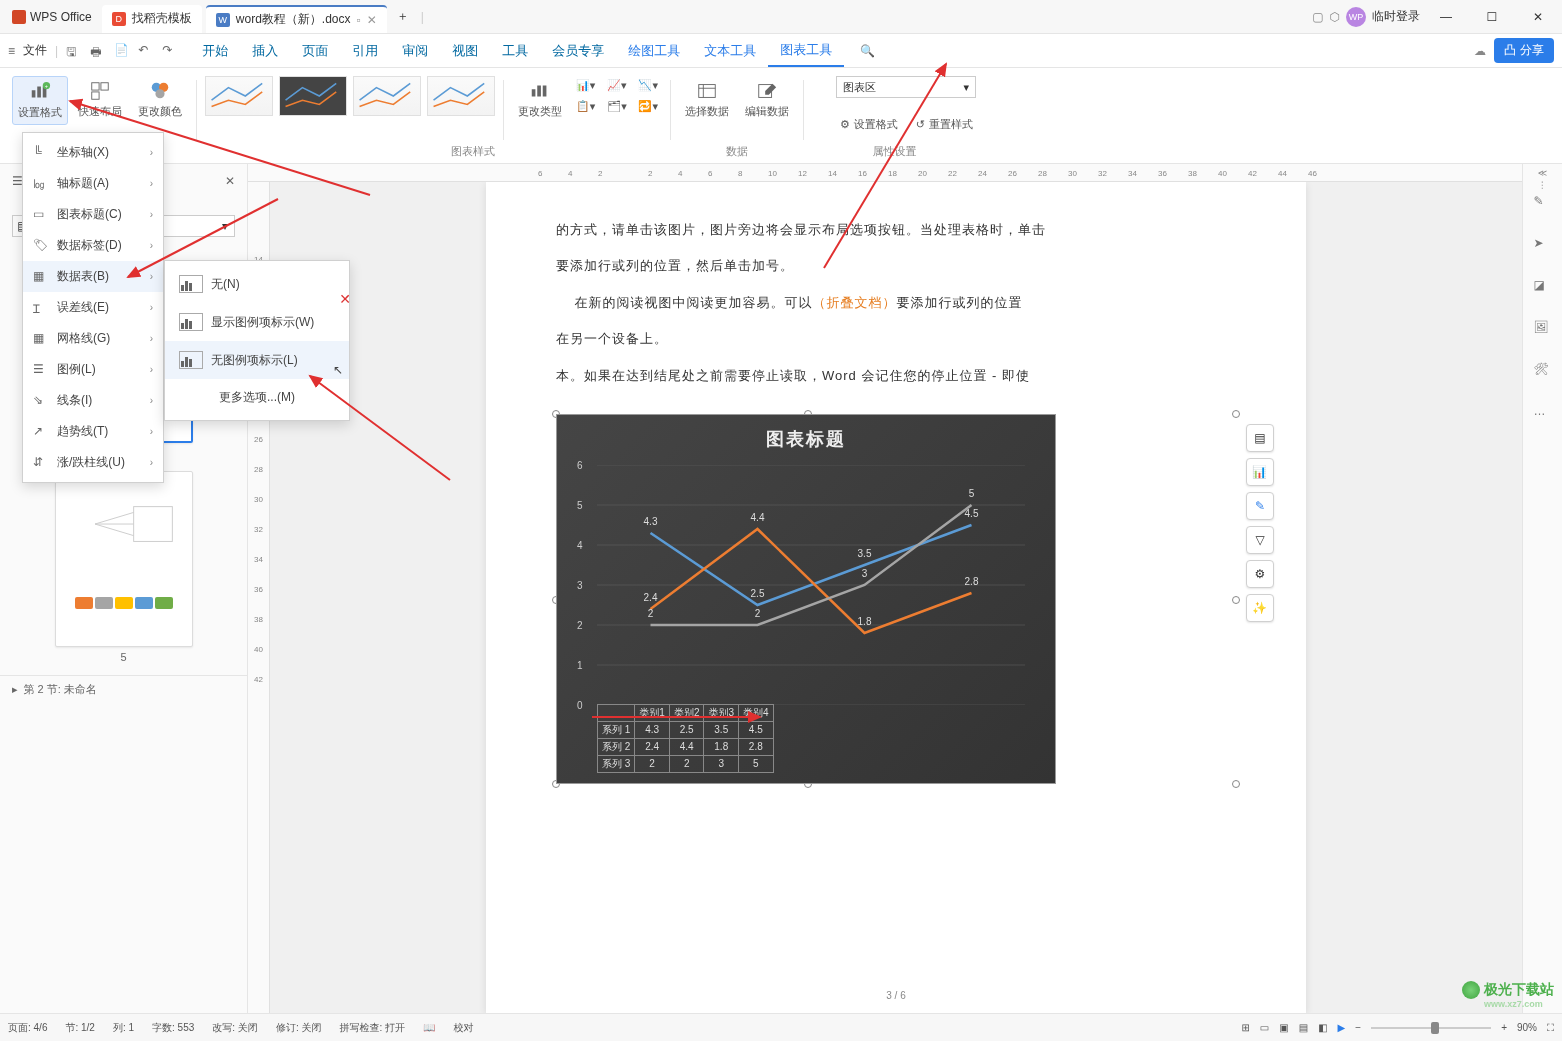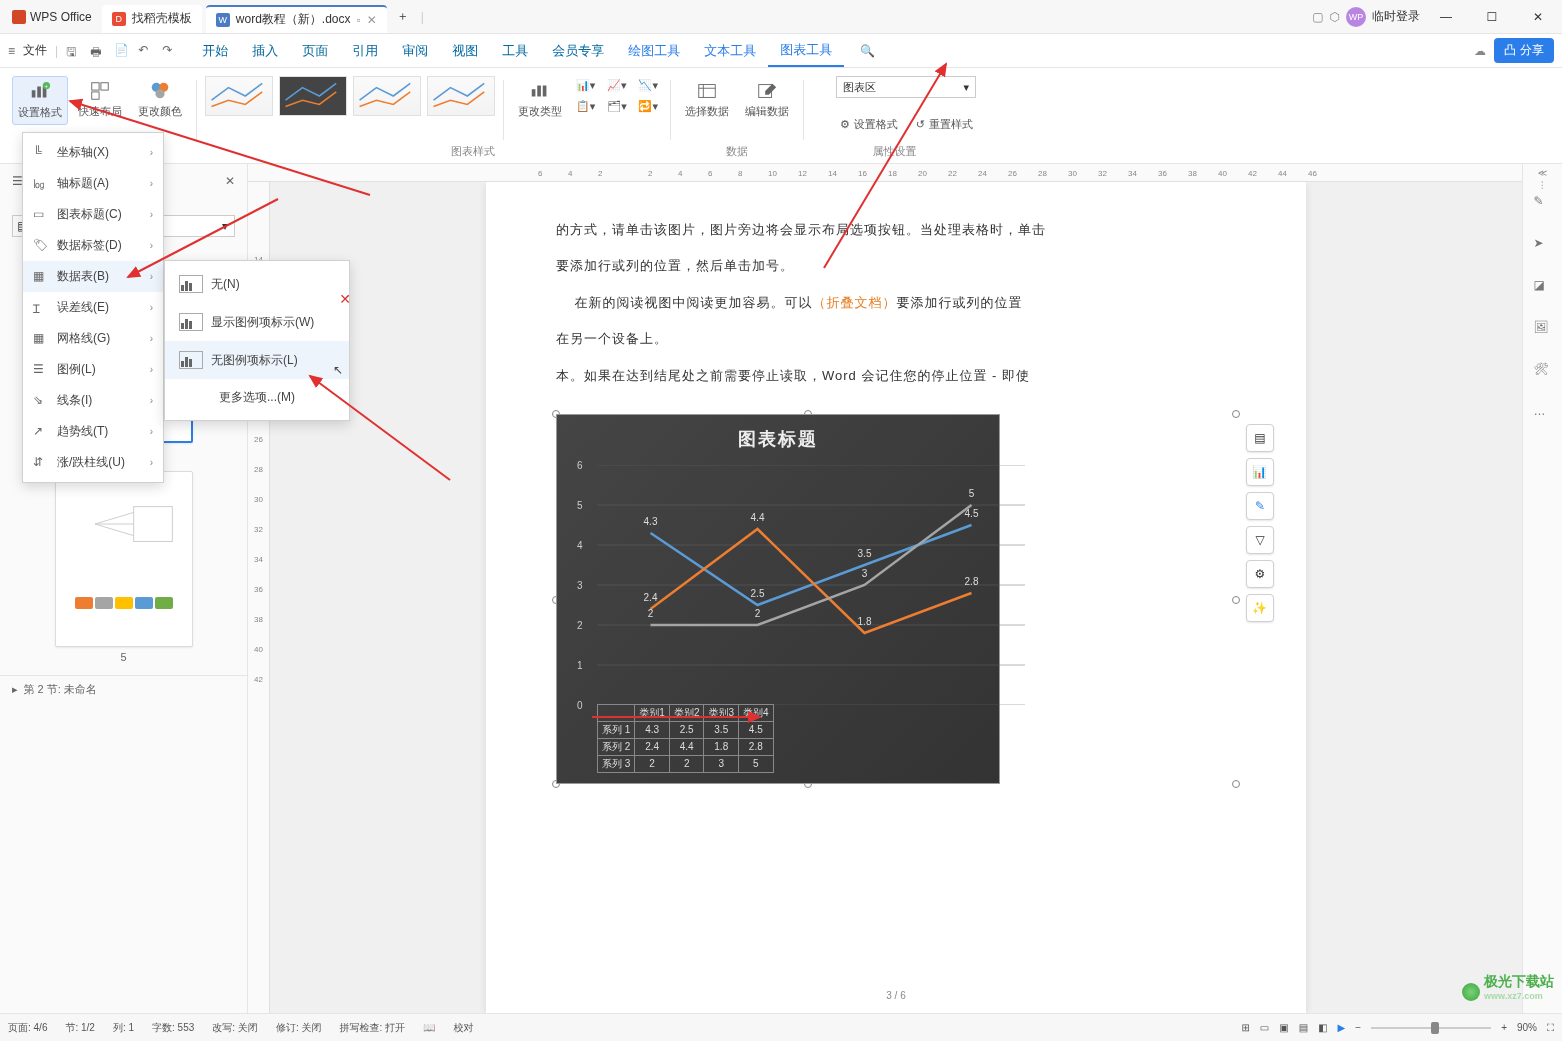--- a/index.html
+++ b/index.html
@@ -56,21 +56,21 @@
 .doc-area { flex: 1; position: relative; background: #f0f0f0; }
 .ruler-h { height: 18px; background: #fafafa; border-bottom: 1px solid #e0e0e0; position: relative; }
 .ruler-v { position: absolute; left: 0; top: 18px; bottom: 0; width: 22px; background: #fafafa; border-right: 1px solid #e0e0e0; }
 .page-wrap { position: absolute; left: 22px; top: 18px; right: 0; bottom: 0; overflow: auto; display:flex; justify-content:center;}
 .page { width: 820px; background: #fff; margin: 0 0 40px; min-height: 100%; padding: 30px 70px; position: relative; box-shadow: 0 2px 8px rgba(0,0,0,.1);}
 
 .doc-text { font-size: 13px; line-height: 2.8; color: #333; font-family: SimSun, serif; letter-spacing: 1px;}
 .doc-text .orange { color: #e67e22; }
 
 .chart-container { position: relative; margin-top: 20px; }
-.chart-box { width: 444px; height: 370px; background: linear-gradient(135deg, #454545 0%, #333 100%); border: 1px solid #999; position: relative; }
+.chart-box { width: 500px; height: 370px; background: linear-gradient(135deg, #454545 0%, #333 100%); border: 1px solid #999; position: relative; }
 .chart-title { text-align: center; color: #eee; font-size: 18px; padding: 12px 0 4px; font-weight: bold; letter-spacing: 2px;}
 .chart-plot { position: absolute; left: 40px; right: 30px; top: 50px; height: 240px; }
 .y-tick { position: absolute; font-size: 10px; color: #ccc; left: -20px; transform: translateY(-50%); }
 .data-table { position: absolute; bottom: 10px; left: 40px; right: 30px; font-size: 10px; color: #ddd; border-collapse: collapse; }
 .data-table td, .data-table th { border: 1px solid #888; padding: 1px 4px; text-align: center; font-weight: normal;}
 .float-tools { position: absolute; right: -38px; top: 10px; display: flex; flex-direction: column; gap: 6px; }
 .ft-btn { width: 28px; height: 28px; background: #fff; border: 1px solid #d0d0d0; border-radius: 4px; display: flex; align-items: center; justify-content: center; cursor: pointer; box-shadow:0 1px 2px rgba(0,0,0,.1);}
 .sel-handle { position: absolute; width: 8px; height: 8px; background: #fff; border: 1px solid #888; border-radius: 50%; }
 .page-num { position: absolute; bottom: 12px; left: 50%; transform: translateX(-50%); font-size: 10px; color: #888; }
 
@@ -93,21 +93,21 @@
 .dd-ico { width: 16px; height: 16px; color: #666; flex-shrink:0;}
 .dd2 { left: 164px; top: 260px; width: 186px; }
 .dd2 .dd-item { padding: 10px 14px; }
 .chart-mini { width: 24px; height: 18px; border: 1px solid #aaa; flex-shrink:0; display:flex; align-items:flex-end; gap:1px; padding:1px;}
 .chart-mini .b { width:3px; background:#666;}
 
 
 .arrow { position: absolute; z-index: 200; pointer-events: none; }
 
 
-.watermark { position: absolute; right: 8px; bottom: 40px; font-size: 14px; color: #4db04d; font-weight: bold; z-index: 50; display:flex; align-items:flex-end; gap:4px;}
+.watermark { position: absolute; right: 8px; bottom: 32px; font-size: 14px; color: #4db04d; font-weight: bold; z-index: 50; display:flex; align-items:flex-start; gap:4px;}
 .watermark .g { width:18px; height:18px; border-radius:50%; background: radial-gradient(circle,#78d278,#3ea33e); }
 
 .thumb-mini-chart { position:absolute; left:10px; top:48px; width:118px; height:70px; background:#444; border-radius:2px;}
 .thumb-mini-chart svg{width:100%;height:60%;}
 .thumb-mini-table{position:absolute;left:10px;top:122px;width:118px;height:28px;border:1px solid #ccc;}
 .thumb-mini-text{position:absolute;left:10px;top:10px;right:10px;height:32px;background:repeating-linear-gradient(#eee,#eee 1px,transparent 1px,transparent 4px);}
 
 .thumb5-inner{position:absolute;left:10px;top:30px;right:10px;height:60px;}
 .thumb5-row{display:flex;gap:2px;justify-content:center;margin-top:46px;}
 .thumb5-box{width:18px;height:12px;border-radius:2px;}

